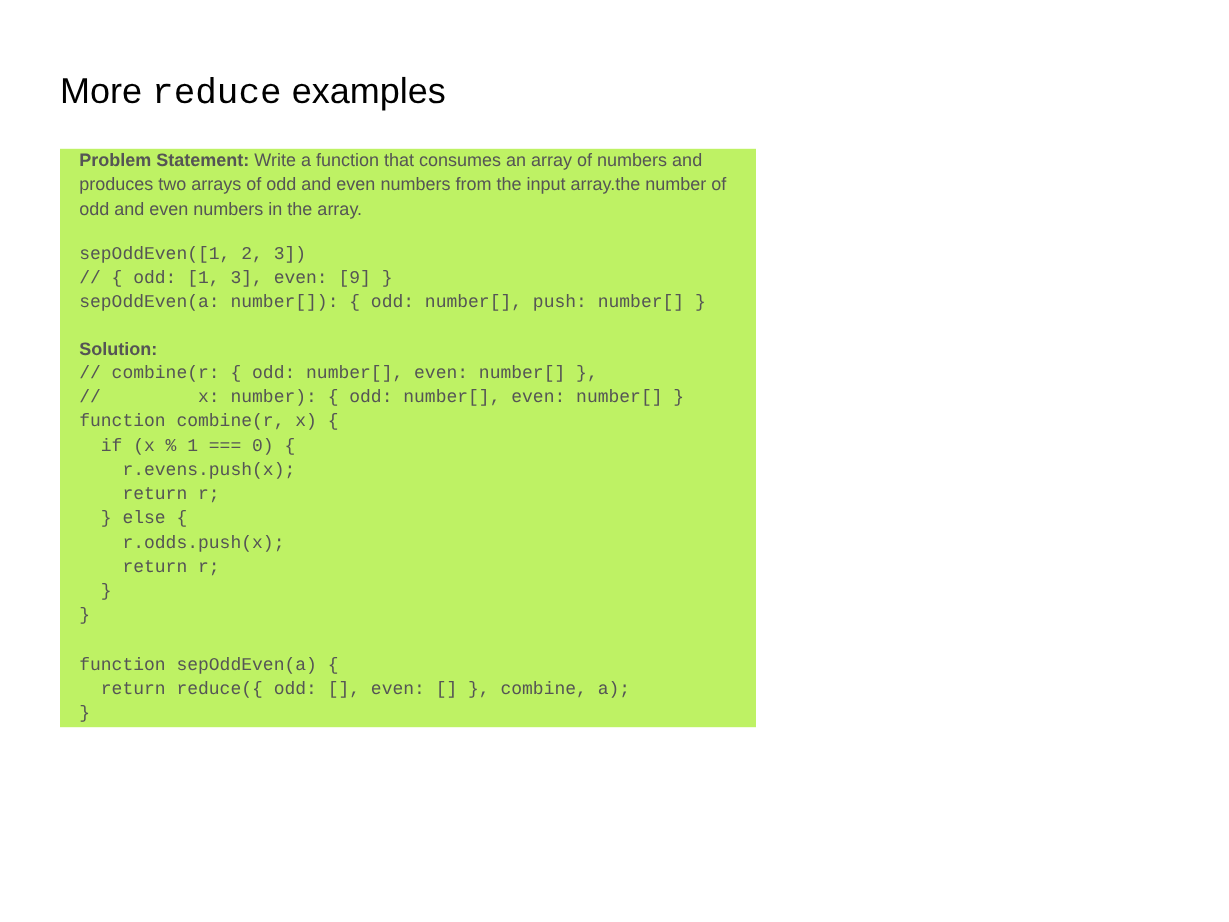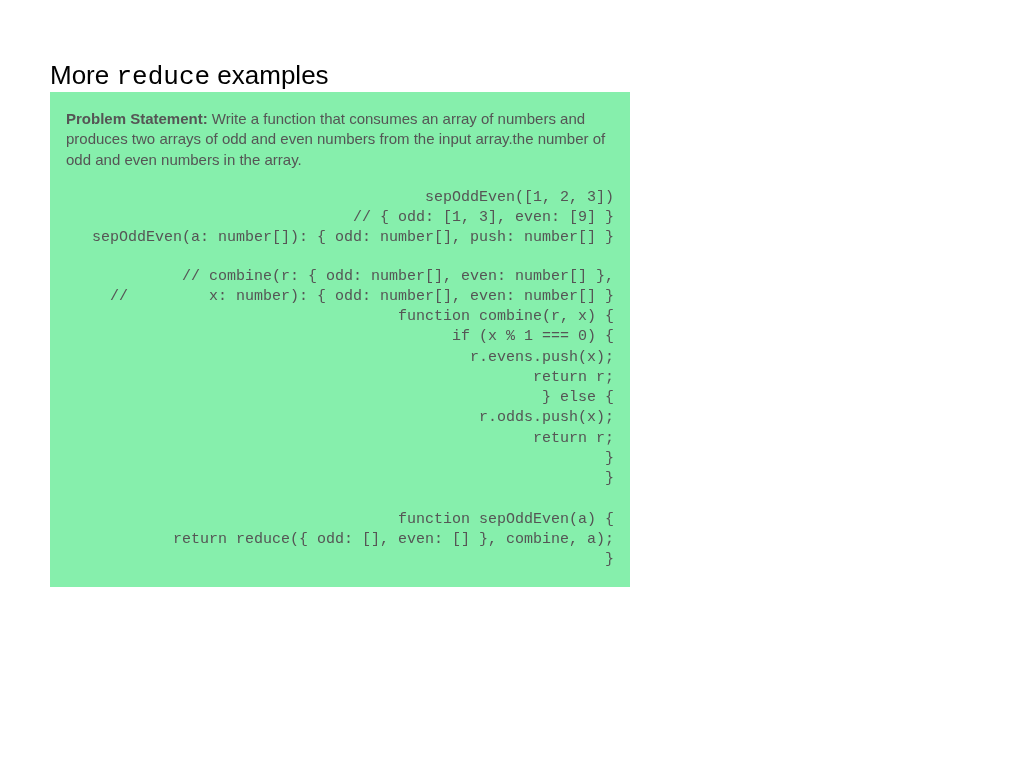--- a/index.html
+++ b/index.html
@@ -8,43 +8,43 @@
       box-sizing: border-box;
     }
     body {
       width: 1024px;
       height: 768px;
       background: #ffffff;
       font-family: Arial, Helvetica, sans-serif;
       padding: 60px 50px 20px 50px;
     }
     .slide-title {
-      font-size: 26px;
+      font-size: 30px;
       font-weight: normal;
       color: #000000;
+      margin-bottom: 28px;
     }
     .slide-title .code-word {
       font-family: "Courier New", Courier, monospace;
     }
     .content-box {
-      background: #86efac;
-      padding: 17px 16px;
+      background: #bef264;
+      padding: 0 16px;
       width: 580px;
       color: #555555;
       font-size: 15px;
       line-height: 1.35;
     }
     .content-box .label {
       font-weight: bold;
       color: #555555;
     }
     .content-box .mono {
       font-family: "Courier New", Courier, monospace;
       white-space: pre;
-      text-align: right;
     }
     .content-box .para {
       margin-bottom: 0;
     }
     .spacer {
       height: 18px;
     }
   </style>
 </head>
 <body>
@@ -66,20 +66,21 @@
     <div class="mono">// { odd: [1, 3], even: [9] }</div>
   </div>
 
   <div>
     <div class="mono">sepOddEven(a: number[]): { odd: number[], push: number[] }</div>
   </div>
 
   <div class="spacer"></div>
 
   <div>
+    <div class="label">Solution:</div>
     <div class="mono">// combine(r: { odd: number[], even: number[] },
 //         x: number): { odd: number[], even: number[] }
 function combine(r, x) {
   if (x % 1 === 0) {
     r.evens.push(x);
     return r;
   } else {
     r.odds.push(x);
     return r;
   }

